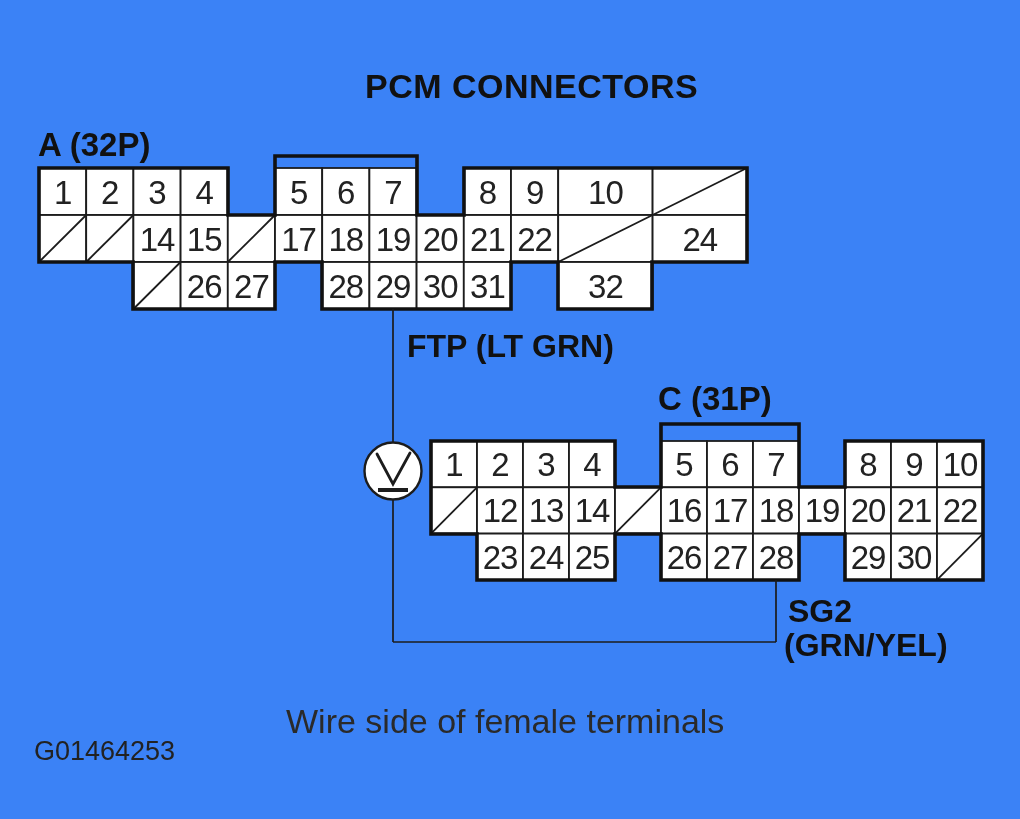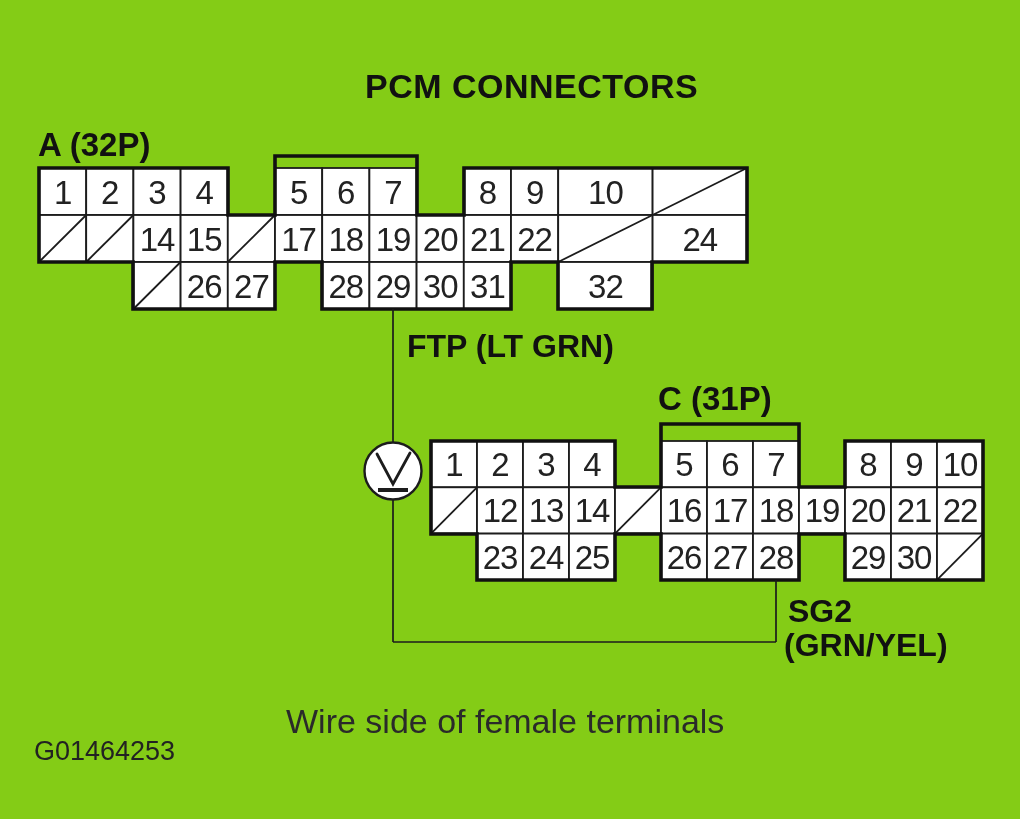--- a/index.html
+++ b/index.html
@@ -1,19 +1,19 @@
 <!DOCTYPE html>
 <html><head>
 <meta charset="utf-8">
 <style>
   html,body{margin:0;padding:0;background:#ffffff;}
   .page{
     position:relative;
     width:1020px;height:819px;
-    background:#84cc16;
+    background:#3b82f6;
     font-family:"Liberation Sans",sans-serif;
     overflow:hidden;
   }
   svg{position:absolute;left:0;top:0;}
   .cell{fill:#ffffff;stroke:#1c1c1c;stroke-width:1.8;}
   .diag{stroke:#1c1c1c;stroke-width:1.8;}
   .pin-num{
     font-family:"Liberation Sans",sans-serif;
     font-size:33px;font-weight:400;fill:#222222;
     text-anchor:middle;letter-spacing:-1px;

